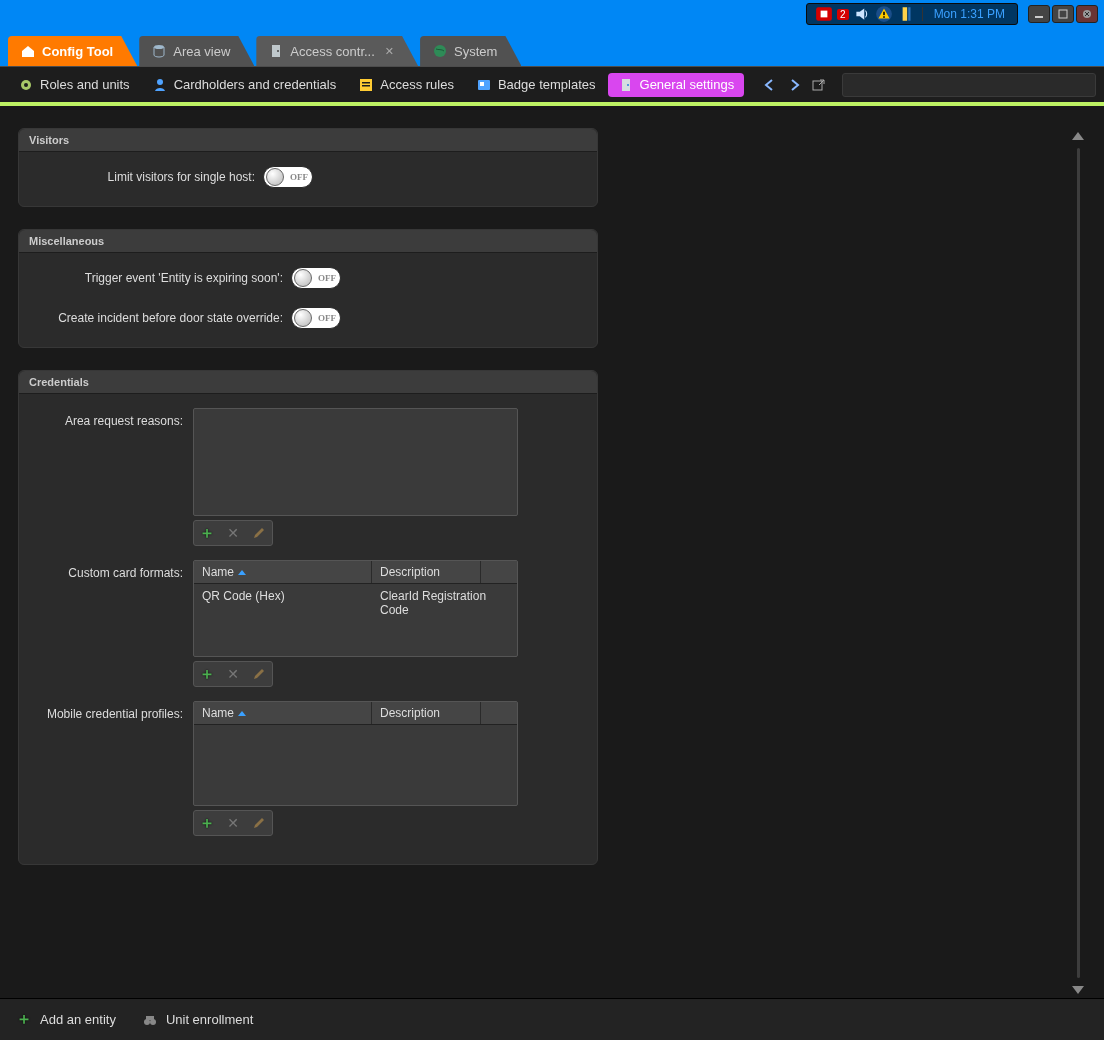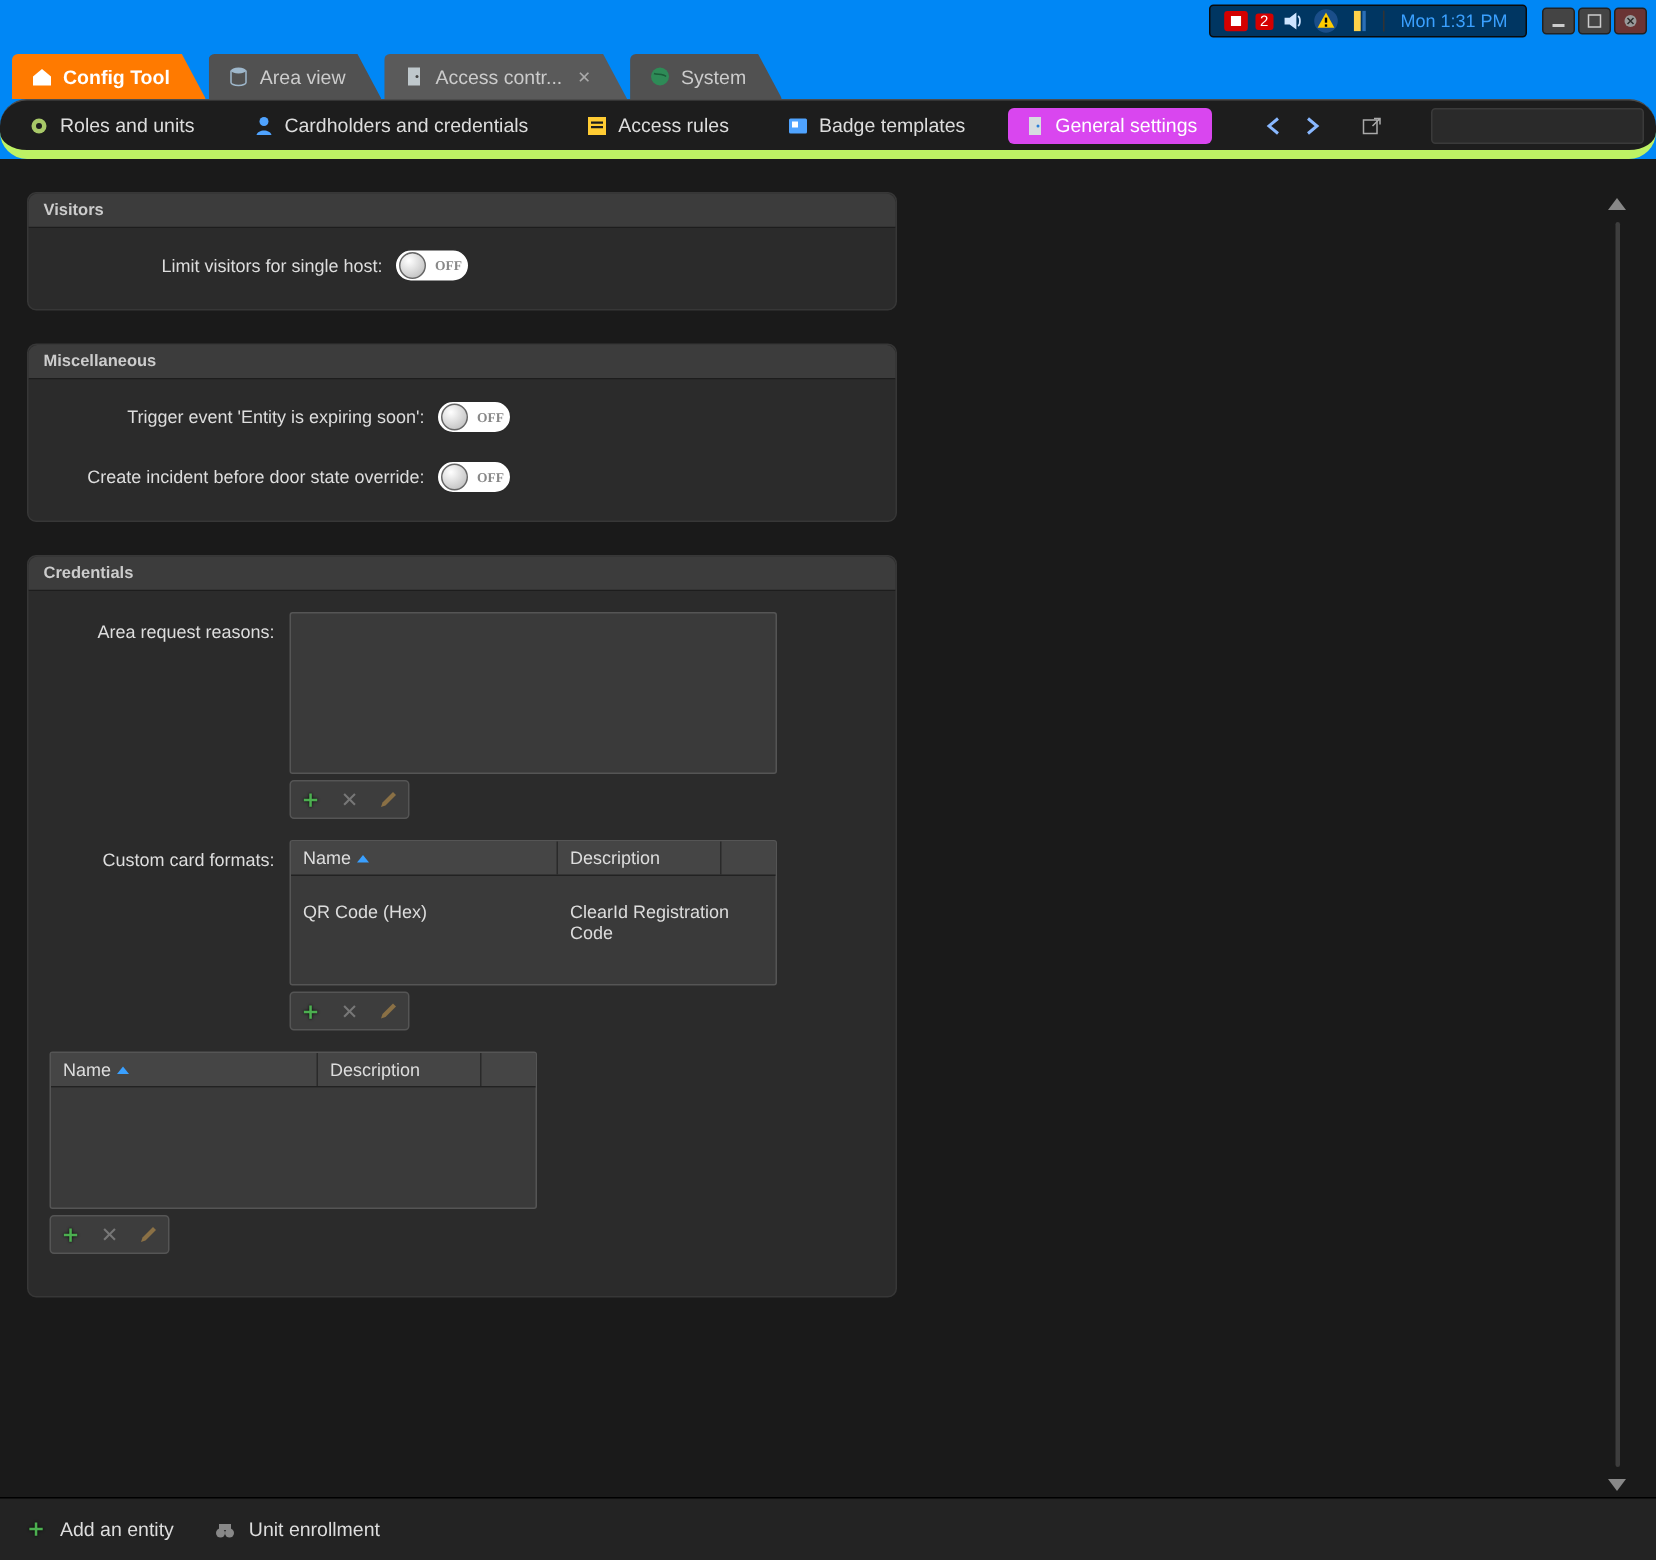--- a/index.html
+++ b/index.html
@@ -67,26 +67,25 @@
 }
 .toptab.inactive { background: #515151; }
 .toptab.active { background: #5a5a5a; }
 .toptab .close-x { font-size:11px; color:#aaa; margin-left:4px; }
 .toptab .tabicon { display:inline-flex; width:16px; height:16px; align-items:center; justify-content:center; }
 
 
 .toolbar {
   background: #1d1d1d;
   border-top: 1px solid #4c4c4c;
-  border-bottom: 6px solid #bef264;
+  border-bottom: 4px solid #bef264;
   height: 40px;
   display:flex; align-items:center;
   padding: 0 8px;
-  gap: 18px;
-  border-radius: 18px;
+  gap: 2px;
 }
 .tool-item {
   display:flex; align-items:center; gap:6px;
   padding: 4px 10px;
   border-radius: 4px;
   color: #ddd;
   font-size: 13px;
 }
 .tool-item.active {
   background: #d946ef;
@@ -205,21 +204,21 @@
   padding: 4px 8px; font-size:12px; color:#ddd;
   border-right:1px solid #2a2a2a;
 }
 .table-head .th.name { width:178px; display:flex; align-items:center; gap:4px;}
 .table-head .th.desc { flex:1; }
 .table-head .th.last { width:36px; border-right:none;}
 .sort-tri { width:0;height:0;border-left:4px solid transparent;border-right:4px solid transparent;border-bottom:5px solid #3aa0ff;}
 .table-body { min-height: 72px; }
 .table-body.tall { min-height: 80px; }
 .table-row { display:flex; padding:3px 0;}
-.table-row .td { padding: 2px 8px; font-size:12px; color:#ddd;margin-top:12px; }
+.table-row .td { padding: 2px 8px; font-size:12px; color:#ddd; }
 .table-row .td.name { width:178px; }
 .table-row .td.desc { flex:1; }
 
 
 .footer {
   height:42px; background:#232323; border-top:1px solid #000;
   display:flex; align-items:center; padding:0 16px; gap:26px;
 }
 .footer-item { display:flex; align-items:center; gap:8px; color:#ddd; font-size:13px; }
 .footer .icon-plus { font-size:16px; }
@@ -476,20 +475,21 @@
               <span class="abtn">
                   <svg width="14" height="14" viewBox="0 0 14 14">
                     <path d="M2 12l1-3 7-7 2 2-7 7-3 1z" fill="#8a7045"></path>
                   </svg>
                 </span>
             </div>
           </div>
         </div>
 
         <div class="cred-row">
+          <div class="cred-label">Mobile credential profiles:</div>
           <div class="cred-content">
             <div class="table">
               <div class="table-head">
                 <div class="th name">
                     <span>Name</span>
                     <span class="sort-tri"></span>
                   </div>
                 <div class="th desc">Description</div>
                 <div class="th last"></div>
               </div>

